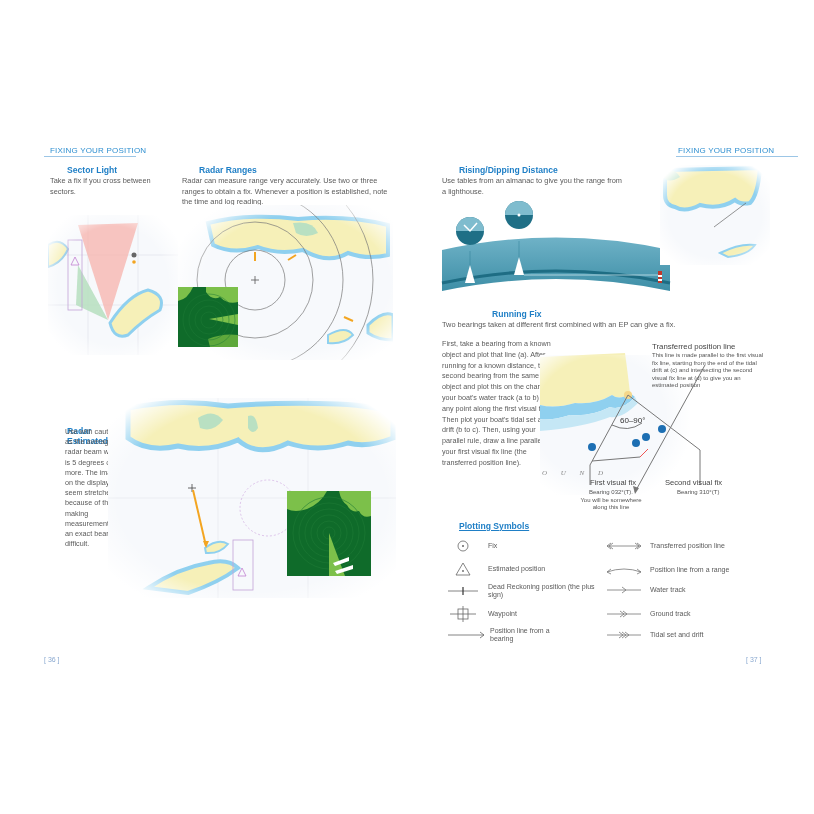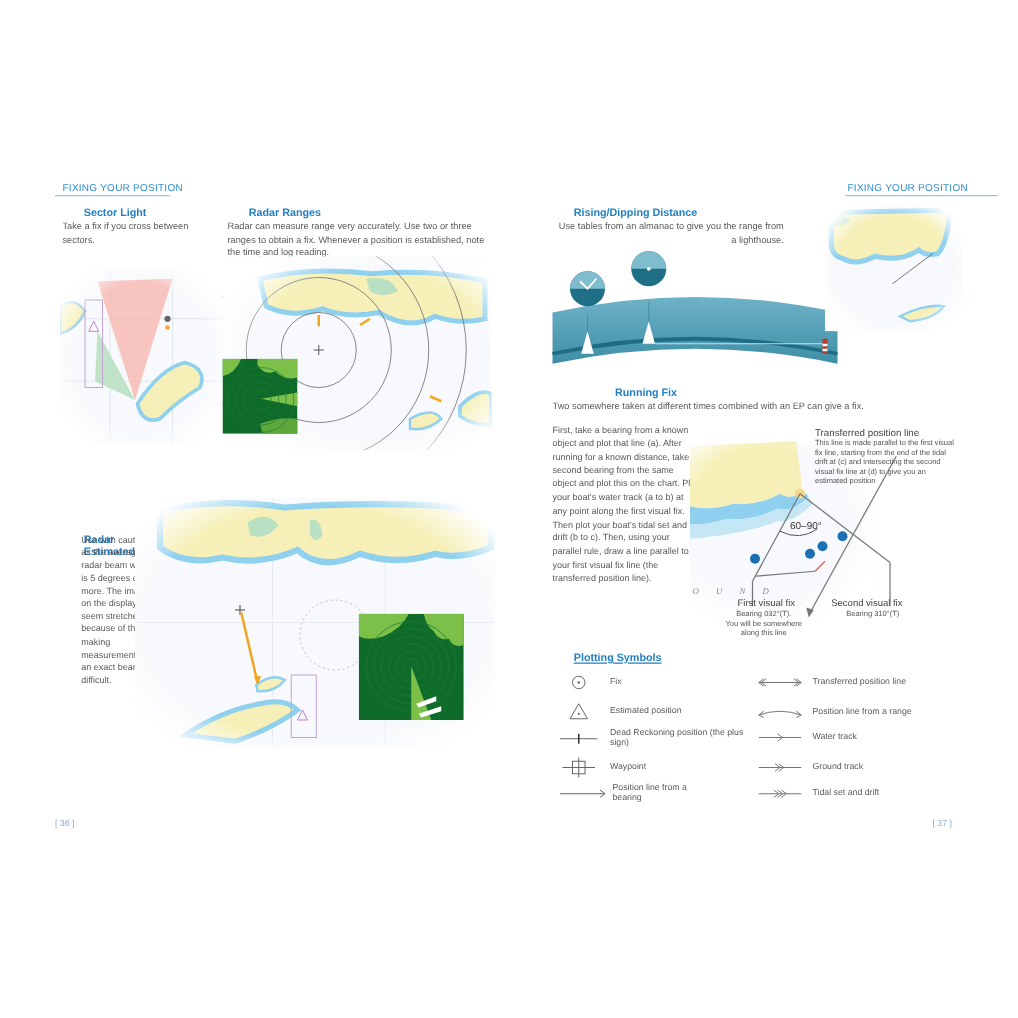--- a/index.html
+++ b/index.html
@@ -160,21 +160,21 @@
     <polygon points="48,80 66,74 66,78 50,83" fill="#ffffff"></polygon>
   </svg>
 </div>
 
 <div class="abs pagenum" style="left:44px; top:656px;">[ 36 ]</div>
 
 <div class="abs running-head" style="left:678px; top:146px;">FIXING YOUR POSITION</div>
 <div class="abs rule" style="left:676px; top:156px; width:122px;"></div>
 
 <div class="abs h" style="left:442px; top:165px;">Rising/Dipping Distance</div>
-<div class="abs p" style="left:442px; top:176px; width:185px;text-align:right;">Use tables from an almanac to give you the range from a lighthouse.</div>
+<div class="abs p" style="left:442px; top:176px; width:185px;">Use tables from an almanac to give you the range from a lighthouse.</div>
 
 <div class="abs" style="left:440px; top:195px; width:232px; height:100px;">
   <svg width="232" height="100" viewBox="0 0 232 100">
     <defs>
       <linearGradient id="sea" x1="0" y1="0" x2="0" y2="1">
         <stop offset="0" stop-color="#6fb2c7"></stop>
         <stop offset="1" stop-color="#3d8ea6"></stop>
       </linearGradient>
     </defs>
     <path d="M2,55 Q116,30 230,55 L230,96 Q116,72 2,96 Z" fill="url(#sea)"></path>
@@ -207,24 +207,24 @@
     <rect width="110" height="100" fill="#f7f9fc"></rect>
     <path d="M5,5 L100,3 Q98,30 90,38 Q80,40 75,35 Q60,45 40,40 Q25,48 15,42 Q5,40 5,30 Z" fill="#f6f0b8" stroke="#8fd0ef" stroke-width="4"></path>
     <path d="M5,5 Q15,3 20,12 Q10,18 5,14 Z" fill="#b9e0c2"></path>
     <line x1="86" y1="38" x2="54" y2="62" stroke="#666" stroke-width="0.7"></line>
     <path d="M60,88 Q80,78 95,80 Q88,90 68,92 Z" fill="#f6f0b8" stroke="#8fd0ef" stroke-width="2"></path>
     <rect width="110" height="100" fill="url(#fadeD)"></rect>
   </svg>
 </div>
 
 <div class="abs h" style="left:442px; top:309px;margin-left:33px;">Running Fix</div>
-<div class="abs p" style="left:442px; top:320px; width:360px;">Two somewhere taken at different times combined with an EP can give a fix.</div>
+<div class="abs p" style="left:442px; top:320px; width:360px;">Two bearings taken at different first combined with an EP can give a fix.</div>
 <div class="abs p" style="left:442px; top:339px; width:118px; font-size:7.2px; line-height:10.8px;">First, take a bearing from a known object and plot that line (a). After running for a known distance, take a second bearing from the same object and plot this on the chart. Plot your boat's water track (a to b) at any point along the first visual fix. Then plot your boat's tidal set and drift (b to c). Then, using your parallel rule, draw a line parallel to your first visual fix line (the transferred position line).</div>
 
-<div class="abs" style="left:552px; top:345px; width:248px; height:170px;">
+<div class="abs" style="left:540px; top:345px; width:248px; height:170px;">
   <svg width="248" height="170" viewBox="0 0 248 170">
     <defs>
       <radialGradient id="fadeE" cx="40%" cy="45%" r="62%">
         <stop offset="70%" stop-color="#fff" stop-opacity="0"></stop>
         <stop offset="100%" stop-color="#fff" stop-opacity="1"></stop>
       </radialGradient>
     </defs>
     <rect x="0" y="10" width="150" height="140" fill="#f7f9fc"></rect>
     <path d="M0,12 L85,8 Q88,30 90,48 Q80,56 72,50 Q55,60 35,58 Q15,64 0,60 Z" fill="#f6f0b8"></path>
     <path d="M0,60 Q15,64 35,58 Q55,60 72,50 Q80,56 90,48 L95,52 Q82,66 70,62 Q50,72 30,70 Q10,76 0,74 Z" fill="#8fd0ef"></path>

